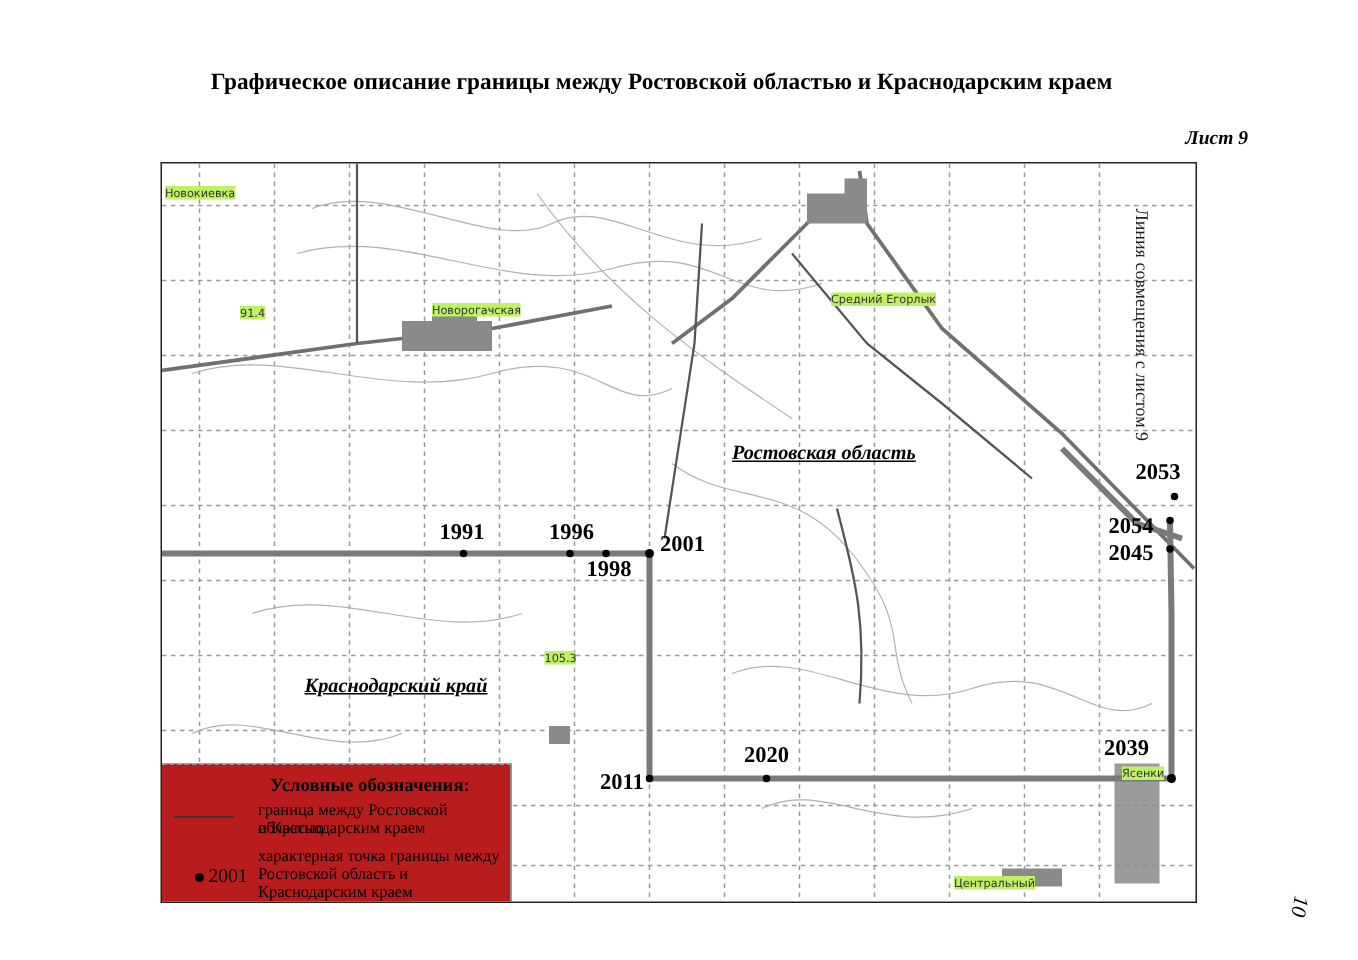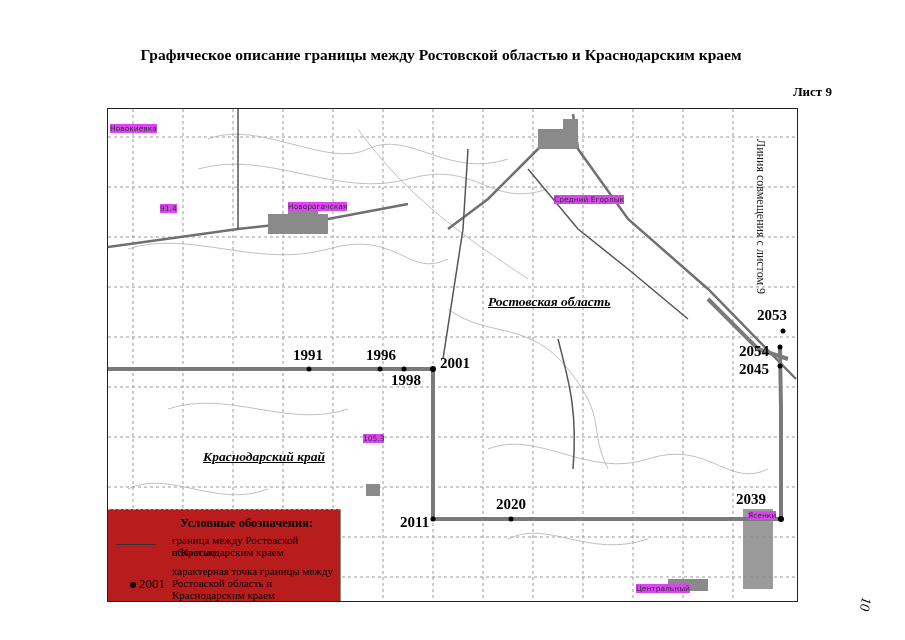--- a/index.html
+++ b/index.html
@@ -1,25 +1,25 @@
 <!DOCTYPE html>
 <html><head>
 <meta charset="utf-8">
 <style>
   html, body { margin:0; padding:0; background:#fff; }
   body { width:905px; height:640px; position:relative; overflow:hidden; font-family:"Liberation Serif", serif; color:#000; }
   .title { position:absolute; left:0; width:882px; top:46px; text-align:center; font-weight:bold; font-size:15.5px; }
-  .sheet { position:absolute; right:73px; top:84px; font-weight:bold; font-size:13px; }
+  .sheet { position:absolute; right:73px; top:84px; font-weight:bold; font-size:13px;font-style:italic; }
   .map { position:absolute; left:107px; top:108px; width:689px; height:492px; border:1.5px solid #222; background:#fff; overflow:hidden; }
   .map svg { position:absolute; left:0; top:0; }
   .pt-label { position:absolute; font-weight:bold; font-size:15px; font-family:"Liberation Serif", serif; color:#000; }
   .region-label { position:absolute; font-style:italic; font-weight:bold; font-size:13.5px; text-decoration:underline; font-family:"Liberation Serif", serif; }
   .map-note { position:absolute; font-size:12px; font-family:"Liberation Serif", serif; color:#222; }
   .map-note-v { position:absolute; font-size:12px; font-family:"Liberation Serif", serif; color:#222; writing-mode:vertical-rl; }
-  .town { position:absolute; font-size:7.5px; font-family:"DejaVu Sans", sans-serif; color:#333; background:#d946ef; }
+  .town { position:absolute; font-size:7.5px; font-family:"DejaVu Sans", sans-serif; color:#333; background:#bef264; }
   .legend { position:absolute; left:0; top:400px; width:232px; height:92px; background:#b91c1c; border-top:1px dashed #999; border-right:1px solid #888; }
   .legend-title { position:absolute; left:72px; top:6px; font-weight:bold; font-size:12.5px; }
   .legend-row { position:absolute; font-size:11px; line-height:12px; }
   .legend-line { position:absolute; left:8px; top:34px; width:40px; height:0; border-top:1.2px solid #333; }
   .legend-dot { position:absolute; left:22px; top:72px; width:6px; height:6px; border-radius:50%; background:#000; }
   .legend-dotlabel { position:absolute; left:31px; top:66px; font-size:13px; }
   .pagenum { position:absolute; left:858px; top:596px; font-size:14px; font-style:italic; transform:rotate(100deg); }
 </style>
 </head>
 <body>

